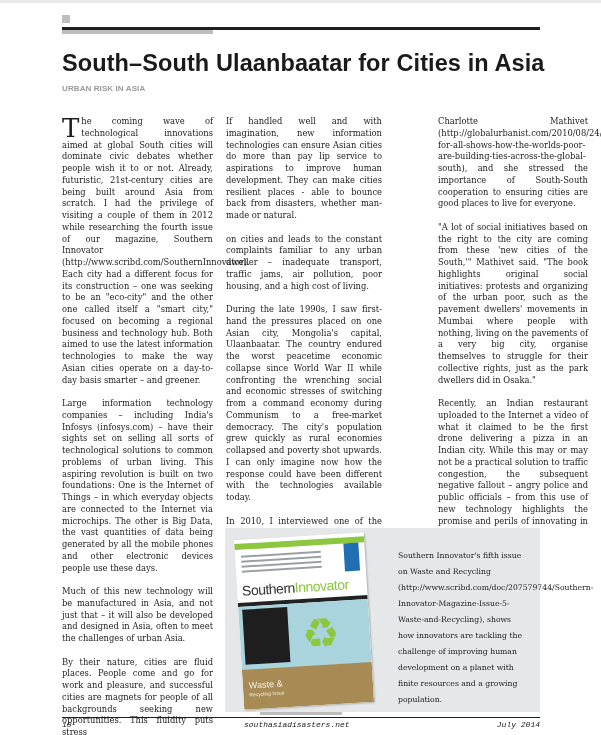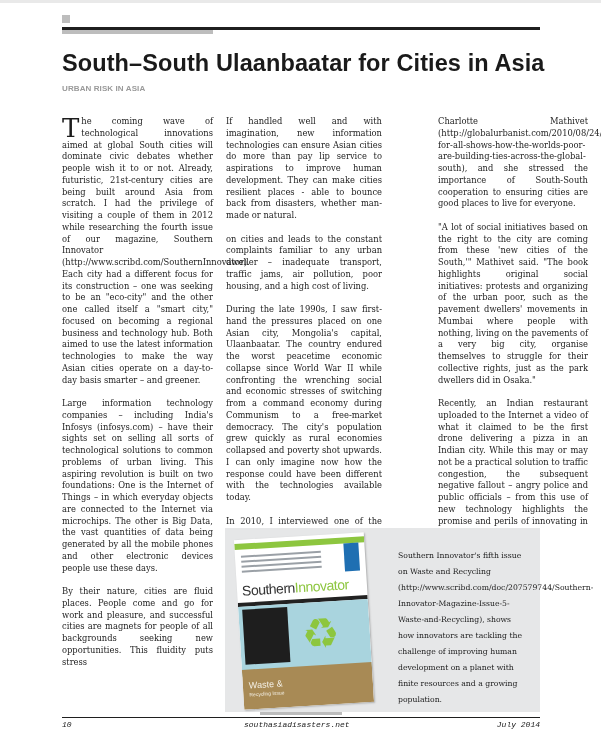--- a/index.html
+++ b/index.html
@@ -45,20 +45,21 @@
 <div class="topshade"></div>
 <div class="sq"></div>
 <div class="rule-black"></div>
 <div class="rule-grey"></div>
 <div class="kicker">URBAN RISK IN ASIA</div>
 <h1 class="title" style="margin:0;">South–South Ulaanbaatar for Cities in Asia</h1>
 
 <div class="col c1">
   <p><span class="dropcap">T</span><span>he coming wave of technological innovations aimed at global South cities will dominate civic debates whether people wish it to or not. Already, futuristic, 21st-century cities are being built around Asia from scratch. I had the privilege of visiting a couple of them in 2012 while researching the fourth issue of our magazine, Southern Innovator (http://www.scribd.com/SouthernInnovator). Each city had a different focus for its construction – one was seeking to be an "eco-city" and the other one called itself a "smart city," focused on becoming a regional business and technology hub. Both aimed to use the latest information technologies to make the way Asian cities operate on a day-to-day basis smarter – and greener.</span></p>
   <p>Large information technology companies – including India's Infosys (infosys.com) – have their sights set on selling all sorts of technological solutions to common problems of urban living. This aspiring revolution is built on two foundations: One is the Internet of Things – in which everyday objects are connected to the Internet via microchips. The other is Big Data, the vast quantities of data being generated by all the mobile phones and other electronic devices people use these days.</p>
+  <p>Much of this new technology will be manufactured in Asia, and not just that – it will also be developed and designed in Asia, often to meet the challenges of urban Asia.</p>
   <p>By their nature, cities are fluid places. People come and go for work and pleasure, and successful cities are magnets for people of all backgrounds seeking new opportunities. This fluidity puts stress</p>
 </div>
 
 <div class="col c2">
   <p>If handled well and with imagination, new information technologies can ensure Asian cities do more than pay lip service to aspirations to improve human development. They can make cities resilient places - able to bounce back from disasters, whether man-made or natural.</p>
   <p>on cities and leads to the constant complaints familiar to any urban dweller – inadequate transport, traffic jams, air pollution, poor housing, and a high cost of living.</p>
   <p>During the late 1990s, I saw first-hand the pressures placed on one Asian city, Mongolia's capital, Ulaanbaatar. The country endured the worst peacetime economic collapse since World War II while confronting the wrenching social and economic stresses of switching from a command economy during Communism to a free-market democracy. The city's population grew quickly as rural economies collapsed and poverty shot upwards. I can only imagine now how the response could have been different with the technologies available today.</p>
   <p>In 2010, I interviewed one of the editors of the Cities for All book,</p>
 </div>
 

